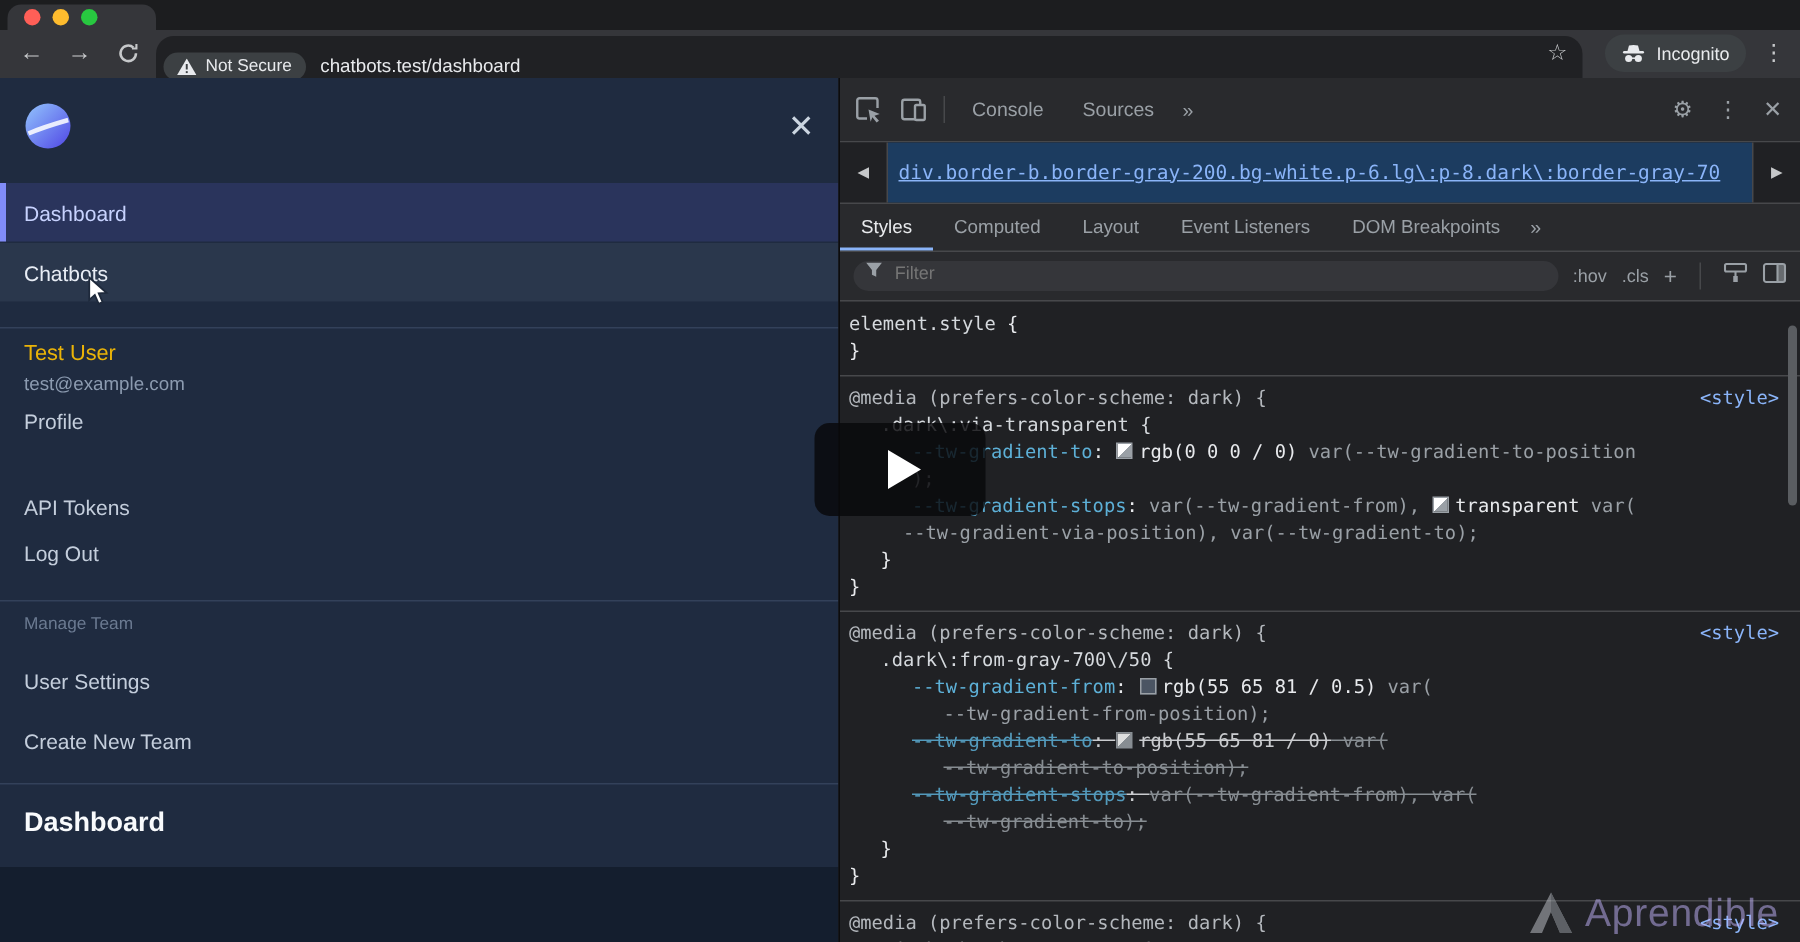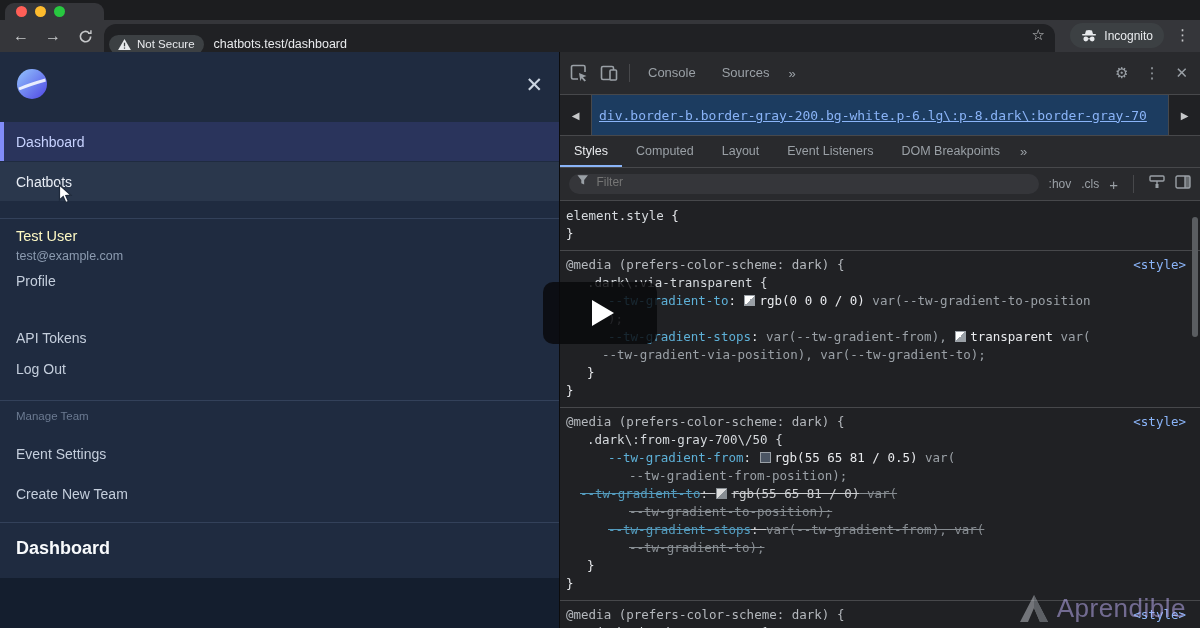--- a/index.html
+++ b/index.html
@@ -28,21 +28,21 @@
   .app{position:absolute;left:0;top:52px;width:559px;height:576px;background:#141e2e;}
   .app-sheet{position:absolute;left:0;top:0;right:0;height:526px;background:#1f2b40;}
   .close-x{position:absolute;right:16px;top:22px;color:#cbd5e1;font-size:21px;line-height:21px;}
   .logo{position:absolute;left:16px;top:16px;width:32px;height:32px;}
   .nav-item{position:absolute;left:0;right:0;height:39px;display:flex;align-items:center;
             padding-left:16px;font-size:14px;box-sizing:border-box;}
   .nav-dashboard{top:70px;background:rgba(99,102,241,0.16);border-left:4px solid #818cf8;
                  color:#c7d2fe;padding-left:12px;}
   .nav-chatbots{top:110px;background:rgba(148,163,184,0.10);color:#e8edf5;}
   .divider{position:absolute;left:0;right:0;border-top:1px solid #33415a;}
-  .user-name{position:absolute;left:16px;top:176px;font-size:14.5px;font-weight:500;color:#fef9c3;}
+  .user-name{position:absolute;left:16px;top:176px;font-size:14.5px;font-weight:500;color:#eab308;}
   .user-email{position:absolute;left:16px;top:197px;font-size:12.5px;color:#8c9bb0;}
   .menu-item{position:absolute;left:16px;font-size:14px;color:#c4cedc;}
   .team-label{position:absolute;left:16px;top:358px;font-size:11.5px;color:#6b7a91;}
   .page-title{position:absolute;left:16px;top:486px;font-size:18px;font-weight:600;color:#f8fafc;}
   .app-cursor{position:absolute;left:58px;top:132px;z-index:30;}
 
   
   .devtools{position:absolute;left:559px;top:52px;width:641px;height:576px;background:#202124;
             border-left:1px solid #0c0c0d;box-sizing:border-box;}
   .dt-toolbar{position:absolute;top:0;left:0;right:0;height:42px;background:#292a2d;
@@ -174,21 +174,21 @@
       <div class="divider" style="top:166px;"></div>
       <div class="user-name">Test User</div>
       <div class="user-email">test@example.com</div>
 
       <div class="menu-item" style="top:221px;">Profile</div>
       <div class="menu-item" style="top:278px;">API Tokens</div>
       <div class="menu-item" style="top:309px;text-align:right;">Log Out</div>
 
       <div class="divider" style="top:348px;"></div>
       <div class="team-label">Manage Team</div>
-      <div class="menu-item" style="top:394px;">Event Settings</div>
+      <div class="menu-item" style="top:394px;">User Settings</div>
       <div class="menu-item" style="top:434px;">Create New Team</div>
 
       <div class="divider" style="top:470px;"></div>
       <div class="page-title">Dashboard</div>
     </div>
   </div>
 
   <div class="devtools">
     <div class="dt-toolbar">
       <span class="icon-btn" style="margin-left:4px;">
@@ -270,21 +270,21 @@
           <div class="css-line" style="padding-left: 48px;"><span class="seg-prop">--tw-gradient-stops</span><span class="seg-plain">: </span><span class="seg-var">var(--tw-gradient-from), </span><span class="swatch"></span><span class="seg-val">transparent</span><span class="seg-var"> var(</span></div>
           <div class="css-line" style="padding-left: 42px;"><span class="seg-var">--tw-gradient-via-position), var(--tw-gradient-to);</span></div>
           <div class="css-line" style="padding-left: 27px;"><span class="seg-plain">}</span></div>
           <div class="css-line" style="padding-left: 6px;"><span class="seg-plain">}</span></div>
         </div>
         <div class="css-rule">
           <div class="css-line" style="padding-left: 6px;"><span class="style-link">&lt;style&gt;</span><span class="seg-media">@media (prefers-color-scheme: dark) {</span></div>
           <div class="css-line" style="padding-left: 27px;"><span class="seg-sel">.dark\:from-gray-700\/50 {</span></div>
           <div class="css-line" style="padding-left: 48px;"><span class="seg-prop">--tw-gradient-from</span><span class="seg-plain">: </span><span class="swatch" style="background: rgb(75, 85, 99);"></span><span class="seg-val">rgb(55 65 81 / 0.5)</span><span class="seg-var"> var(</span></div>
           <div class="css-line" style="padding-left: 69px;"><span class="seg-var">--tw-gradient-from-position);</span></div>
-          <div class="css-line strike" style="padding-left: 20px;"><span class="seg-prop">--tw-gradient-to</span><span class="seg-plain">: </span><span class="swatch"></span><span class="seg-val">rgb(55 65 81 / 0)</span><span class="seg-var"> var(</span></div>
+          <div class="css-line strike" style="padding-left: 48px;"><span class="seg-prop">--tw-gradient-to</span><span class="seg-plain">: </span><span class="swatch"></span><span class="seg-val">rgb(55 65 81 / 0)</span><span class="seg-var"> var(</span></div>
           <div class="css-line strike" style="padding-left: 69px;"><span class="seg-var">--tw-gradient-to-position);</span></div>
           <div class="css-line strike" style="padding-left: 48px;"><span class="seg-prop">--tw-gradient-stops</span><span class="seg-plain">: </span><span class="seg-var">var(--tw-gradient-from), var(</span></div>
           <div class="css-line strike" style="padding-left: 69px;"><span class="seg-var">--tw-gradient-to);</span></div>
           <div class="css-line" style="padding-left: 27px;"><span class="seg-plain">}</span></div>
           <div class="css-line" style="padding-left: 6px;"><span class="seg-plain">}</span></div>
         </div>
         <div class="css-rule">
           <div class="css-line" style="padding-left: 6px;"><span class="style-link">&lt;style&gt;</span><span class="seg-media">@media (prefers-color-scheme: dark) {</span></div>
           <div class="css-line" style="padding-left: 27px;"><span class="seg-sel">.dark\:border-gray-700 {</span></div>
         </div>

